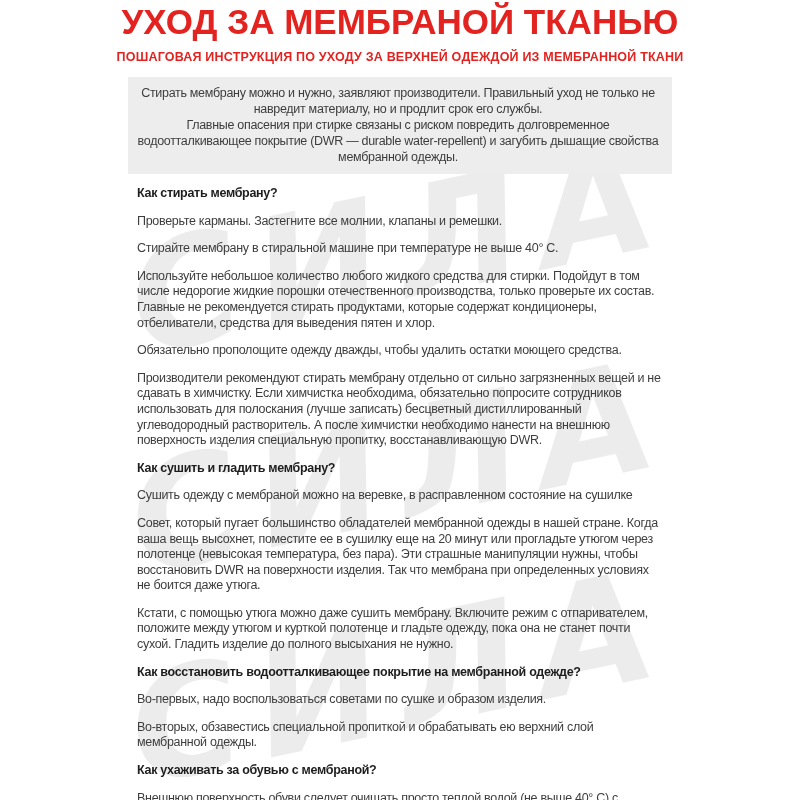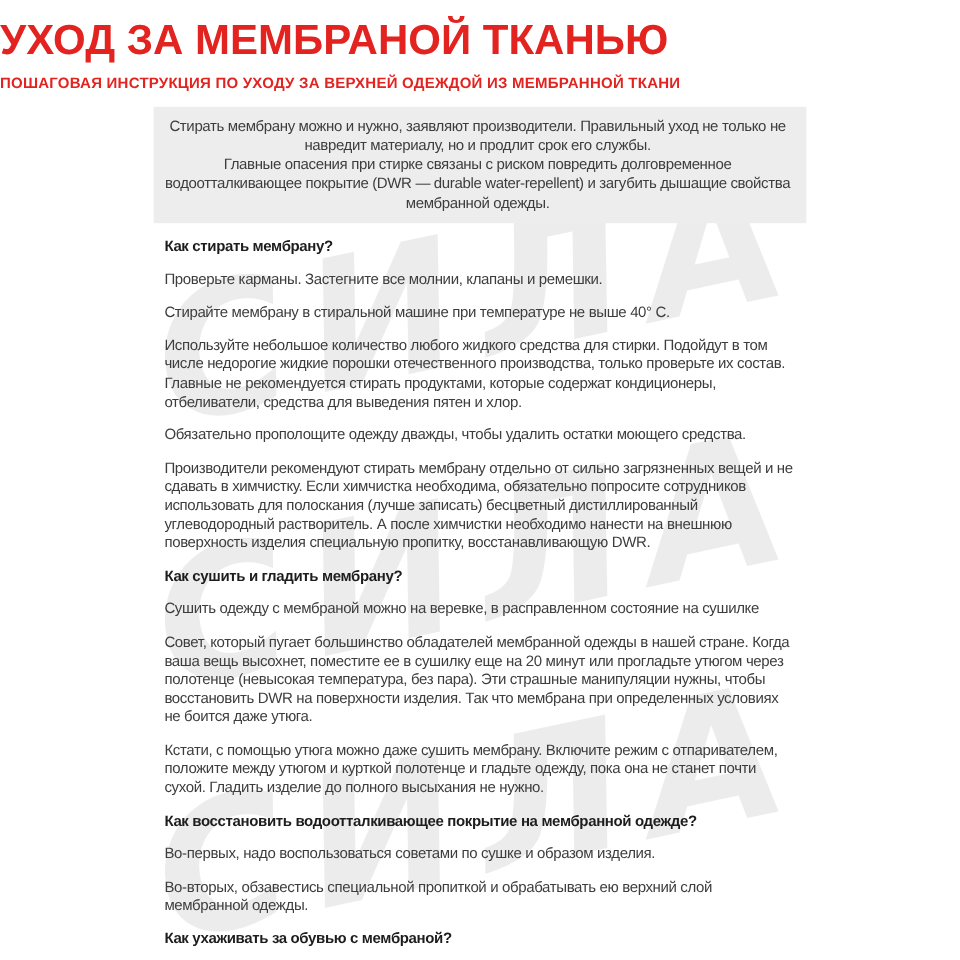--- a/index.html
+++ b/index.html
@@ -36,21 +36,21 @@
     letter-spacing: 18px;
     color: rgba(0,0,0,0.075);
     white-space: nowrap;
     user-select: none;
   }
   .wm-1 { top: 160px; }
   .wm-2 { top: 380px; }
   .wm-3 { top: 590px; }
 
   
-  .header { position: relative; z-index: 1; padding-top: 14px; }
+  .header { position: relative; z-index: 1; text-align: center; padding-top: 2px; }
   .title {
     color: var(--accent, #e2231f);
     font-weight: bold;
     font-size: 35px;
     letter-spacing: 0px;
     white-space: nowrap;
     margin: 0;
   }
   .subtitle {
     color: var(--accent, #e2231f);

